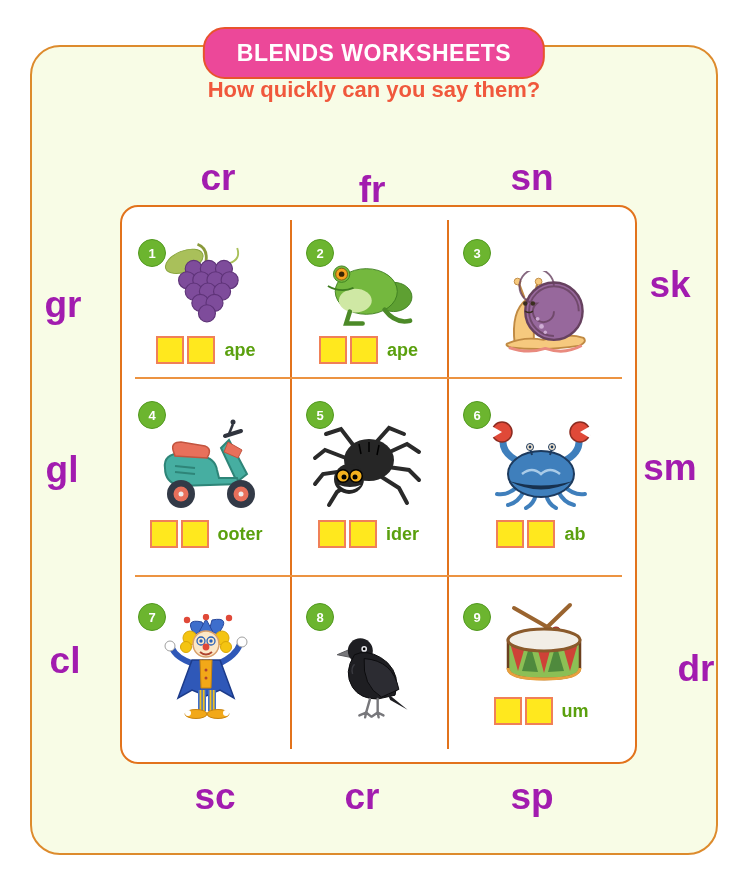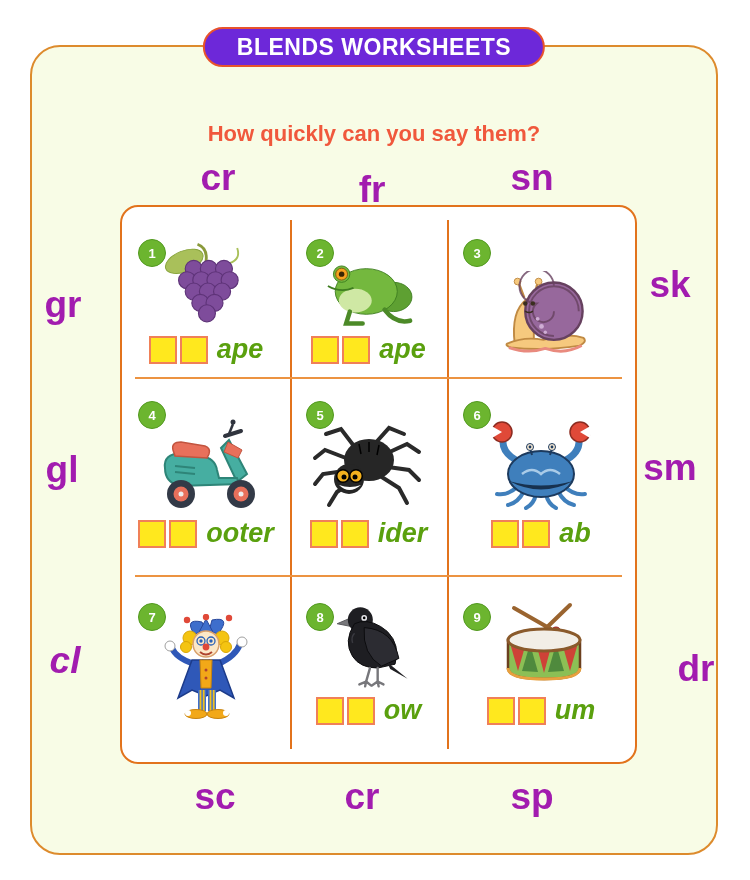--- a/index.html
+++ b/index.html
@@ -3,26 +3,26 @@
 <meta charset="utf-8">
 <style>
   * { margin:0; padding:0; box-sizing:border-box; }
   body { font-family:"Liberation Sans", sans-serif; background:#fff; }
   .page { position:relative; width:750px; height:880px; background:#ffffff; overflow:hidden; }
 
   .panel { position:absolute; left:30px; top:45px; width:688px; height:810px;
            background:#f8fce6; border:2px solid #dd8b2d; border-radius:30px; }
 
   .pill { position:absolute; left:50%; transform:translateX(-50%); top:-20px;
-          height:40px; padding:0 32px; background:#6d28d9; border:2px solid #e8532d;
+          height:52px; padding:0 32px; background:#ec4899; border:2px solid #e8532d;
           border-radius:22px; display:flex; align-items:center; justify-content:center; z-index:3; }
   .pill span { color:#ffffff; font-size:23px; font-weight:bold; letter-spacing:0.5px; white-space:nowrap; }
 
   .subtitle { position:absolute; left:0; top:30px; width:100%; text-align:center;
-              color:#f0583c; font-size:22px; font-weight:bold;margin-top:44px; }
+              color:#f0583c; font-size:22px; font-weight:bold; }
 
   .blend { position:absolute; transform:translate(-50%,-50%); color:#a21caf;
            font-size:37px; font-weight:bold; line-height:1; }
 
   .grid { position:absolute; left:88px; top:158px; width:517px; height:559px;
           background:#ffffff; border:2px solid #e2731c; border-radius:18px; }
 
   .vdiv { position:absolute; top:13px; bottom:13px; width:2px; background:#e2731c; }
   .hdiv { position:absolute; left:13px; right:13px; height:2px; background:#ec9341; }
 
@@ -36,40 +36,40 @@
 
   .badge { position:absolute; left:16px; width:28px; height:28px; border-radius:50%;
            background:#6cb52f; border:1.5px solid #52991f; color:#fff; font-size:13px;
            font-weight:bold; display:flex; align-items:center; justify-content:center; z-index:2; }
   .r1 .badge { top:32px; } .r2 .badge { top:24px; } .r3 .badge { top:28px; }
 
   .img { display:flex; align-items:flex-end; justify-content:center; margin-bottom:6px; }
 
   .word { display:flex; align-items:center; height:31px; }
   .abox { width:28px; height:28px; background:#ffe81e; border:2px solid #f08058; margin-right:3px; }
-  .suffix { color:#5aa00e; font-size:27px; font-weight:bold; margin-left:6px; line-height:1;font-style:italic; }
+  .suffix { color:#5aa00e; font-size:18px; font-weight:bold; margin-left:6px; line-height:1; }
 </style>
 </head>
 <body>
 
 <div class="page">
   <div class="panel">
 
     <div class="pill">
       <span>BLENDS WORKSHEETS</span>
     </div>
     <div class="subtitle">How quickly can you say them?</div>
 
     <span class="blend" style="left:186px; top:130px;">cr</span>
     <span class="blend" style="left:340px; top:130px;margin-top:12px;">fr</span>
     <span class="blend" style="left:500px; top:130px;">sn</span>
 
     <span class="blend" style="left:31px; top:257px;">gr</span>
     <span class="blend" style="left:30px; top:422px;">gl</span>
-    <span class="blend" style="left:33px; top:613px;font-style:italic;">cl</span>
+    <span class="blend" style="left:33px; top:613px;">cl</span>
 
     <span class="blend" style="left:638px; top:237px;">sk</span>
     <span class="blend" style="left:638px; top:420px;text-align:right;">sm</span>
     <span class="blend" style="left:636px; top:621px;margin-left:28px;">dr</span>
 
     <span class="blend" style="left:183px; top:749px;">sc</span>
     <span class="blend" style="left:330px; top:749px;">cr</span>
     <span class="blend" style="left:500px; top:749px;">sp</span>
 
     <div class="grid">
@@ -310,25 +310,20 @@
                 <circle cx="50" cy="20" r="1.4" fill="#000"></circle>
               <path d="M40 36 Q36 40 38 46" stroke="#3a3a40" stroke-width="1.5" fill="none"></path>
               <g stroke="#77777b" stroke-width="2.5" fill="none" stroke-linecap="round">
                 <path d="M56 72 L52 86"></path>
                   <path d="M64 72 L64 86"></path>
                 <path d="M52 86 l-7 3 M52 86 l-1 5 M52 86 l5 4"></path>
                 <path d="M64 86 l-6 4 M64 86 l1 5 M64 86 l6 3"></path>
               </g>
             </svg>
           </div>
-          <div class="word">
-            <span class="abox"></span>
-            <span class="abox"></span>
-            <span class="suffix">ow</span>
-          </div>
         </div>
 
         <div class="cell r3">
           <div class="badge">9</div>
           <div class="img">
             <svg width="115" height="95" viewBox="0 0 115 95">
               <path d="M30 14 L72 38" stroke="#9a642f" stroke-width="4" stroke-linecap="round"></path>
               <path d="M86 11 L56 40" stroke="#9a642f" stroke-width="4" stroke-linecap="round"></path>
               <circle cx="72" cy="38" r="5" fill="#d6453c" stroke="#8c2b20"></circle>
               <circle cx="56" cy="40" r="5" fill="#d6453c" stroke="#8c2b20"></circle>

